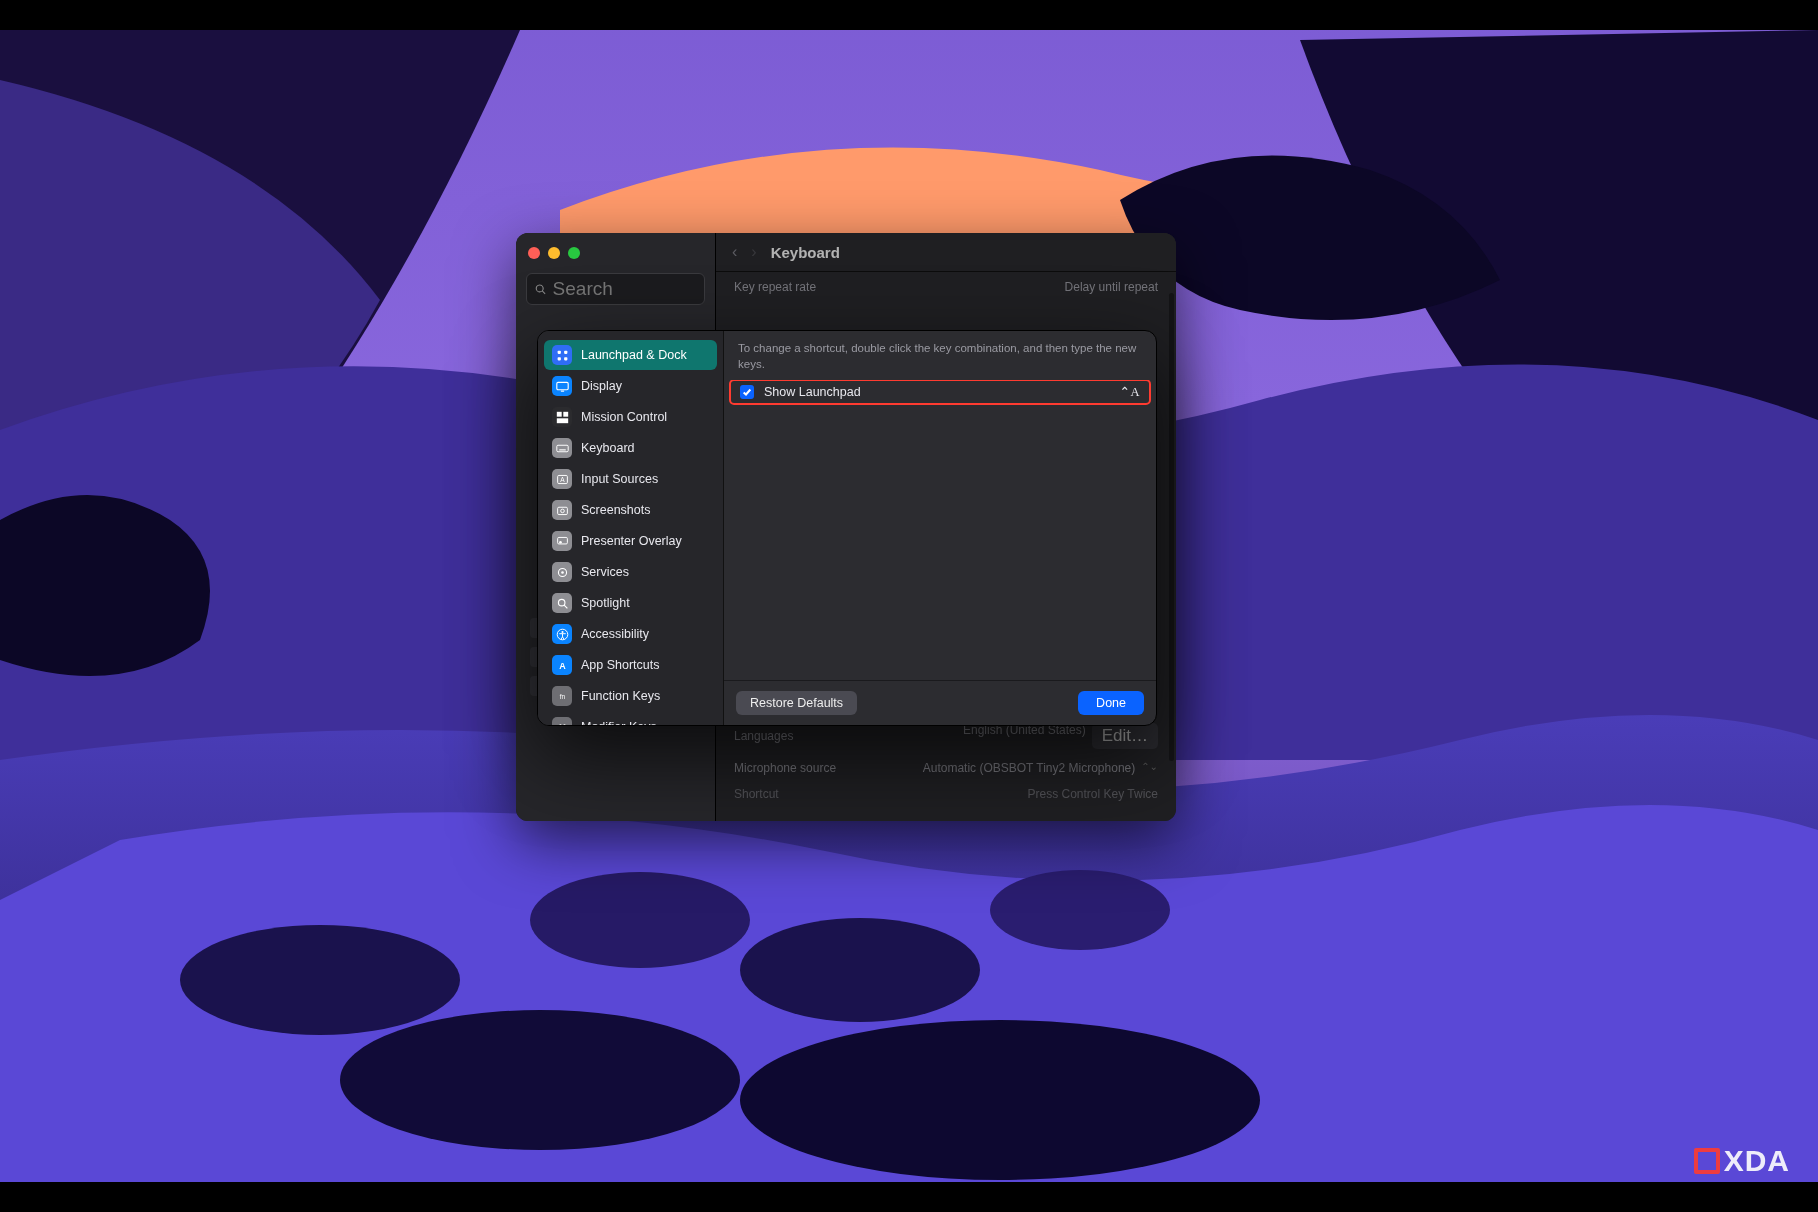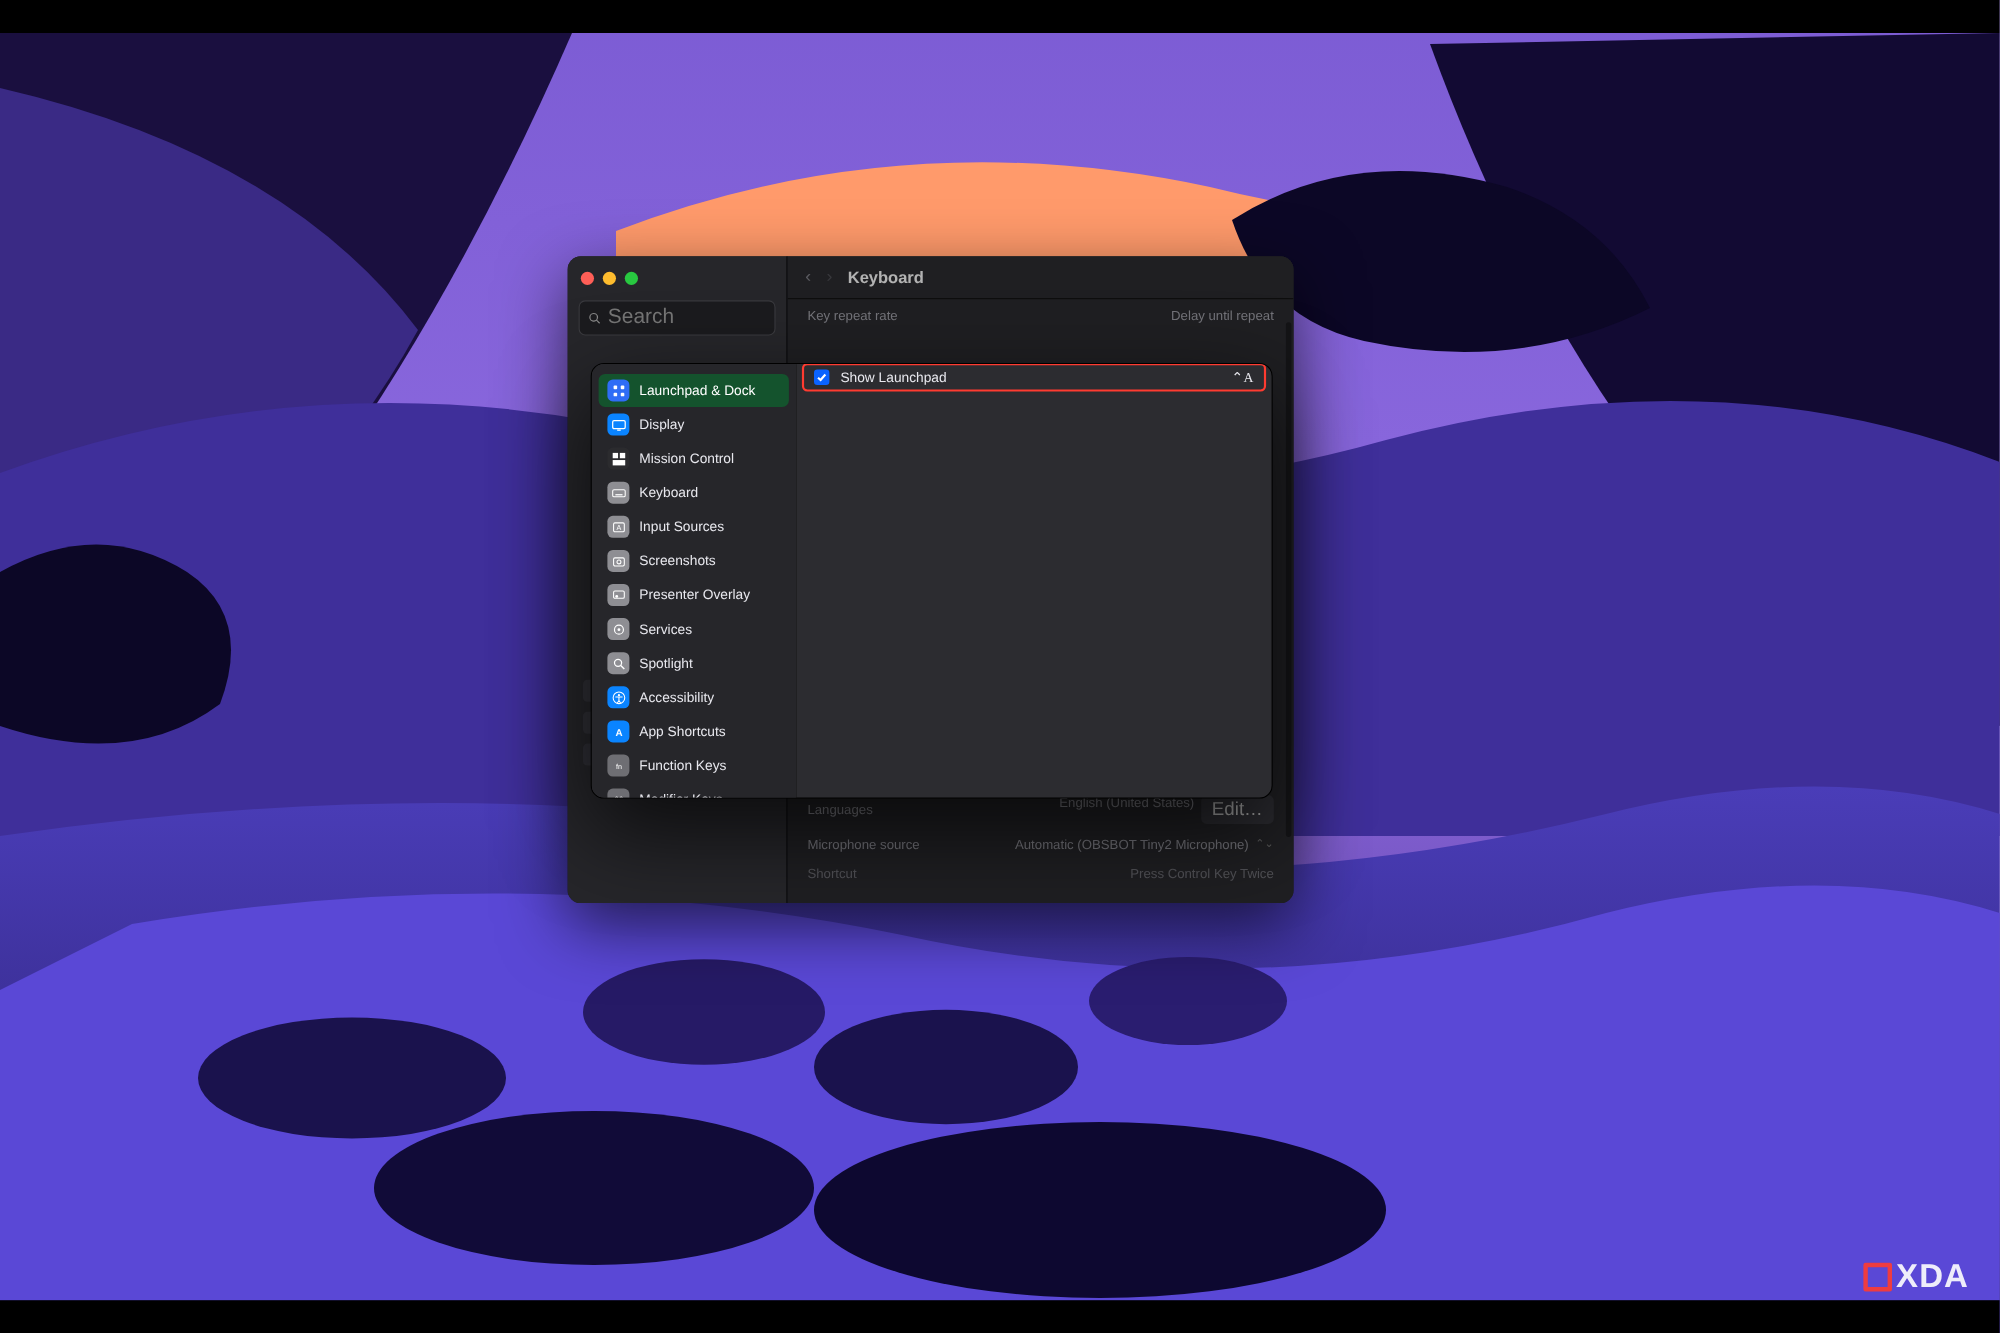--- a/index.html
+++ b/index.html
@@ -69,21 +69,21 @@
   }
   .sb{
     width:186px; background:#26262a; border-right:1px solid #111;
     padding:8px 6px; overflow:auto;
   }
   .sb-item{
     display:flex;align-items:center;gap:9px;
     padding:5px 8px;border-radius:6px;margin:1px 0;
     color:#e8e8ee;font-size:12.5px;cursor:default;
   }
-  .sb-item.active{background:#14532d;color:#fff}
+  .sb-item.active{background:#0f766e;color:#fff}
   .sb-ico{width:20px;height:20px;border-radius:5px;flex:none;display:flex;align-items:center;justify-content:center}
   .sb-ico svg{width:13px;height:13px;fill:#fff}
   .content{flex:1;display:flex;flex-direction:column}
   .hint{color:#9a9aa2;font-size:11.5px;padding:10px 14px 8px;line-height:1.35}
   .list{flex:1;overflow:auto;padding:0 6px}
   .row{
     display:flex;align-items:center;gap:10px;
     padding:4px 10px;border-radius:4px;color:#e8e8ee;font-size:12.5px;
   }
   .row .ck{width:14px;height:14px;border-radius:3px;background:#0a63ff;display:flex;align-items:center;justify-content:center;flex:none}
@@ -326,30 +326,35 @@
       <div class="sb-item">
         <div class="sb-ico" style="background: rgb(110, 110, 115);">
           <svg viewBox="0 0 16 16">
             <text x="8" y="12" text-anchor="middle" font-size="11" fill="#fff" font-family="Arial">⌘</text>
           </svg>
         </div>
         <span>Modifier Keys</span>
       </div>
     </div>
   <div class="content">
+    <div class="hint">To change a shortcut, double click the key combination, and then type the new keys.</div>
     <div class="list" id="list">
         <div class="row hl">
           <div class="ck">
             <svg viewBox="0 0 12 12">
               <polyline points="2,6.5 4.8,9 10,3"></polyline>
             </svg>
           </div>
           <span class="lbl">Show Launchpad</span>
           <span class="keys">⌃A</span>
         </div>
       </div>
+    <div class="footer">
+      <button class="btn sec">Restore Defaults</button>
+      <button class="btn pri">Done</button>
+    </div>
   </div>
 </div>
 
 <div class="xda">
   <div class="sq"></div>
   <div class="tx">XDA</div>
 </div>
 
 </body></html>

